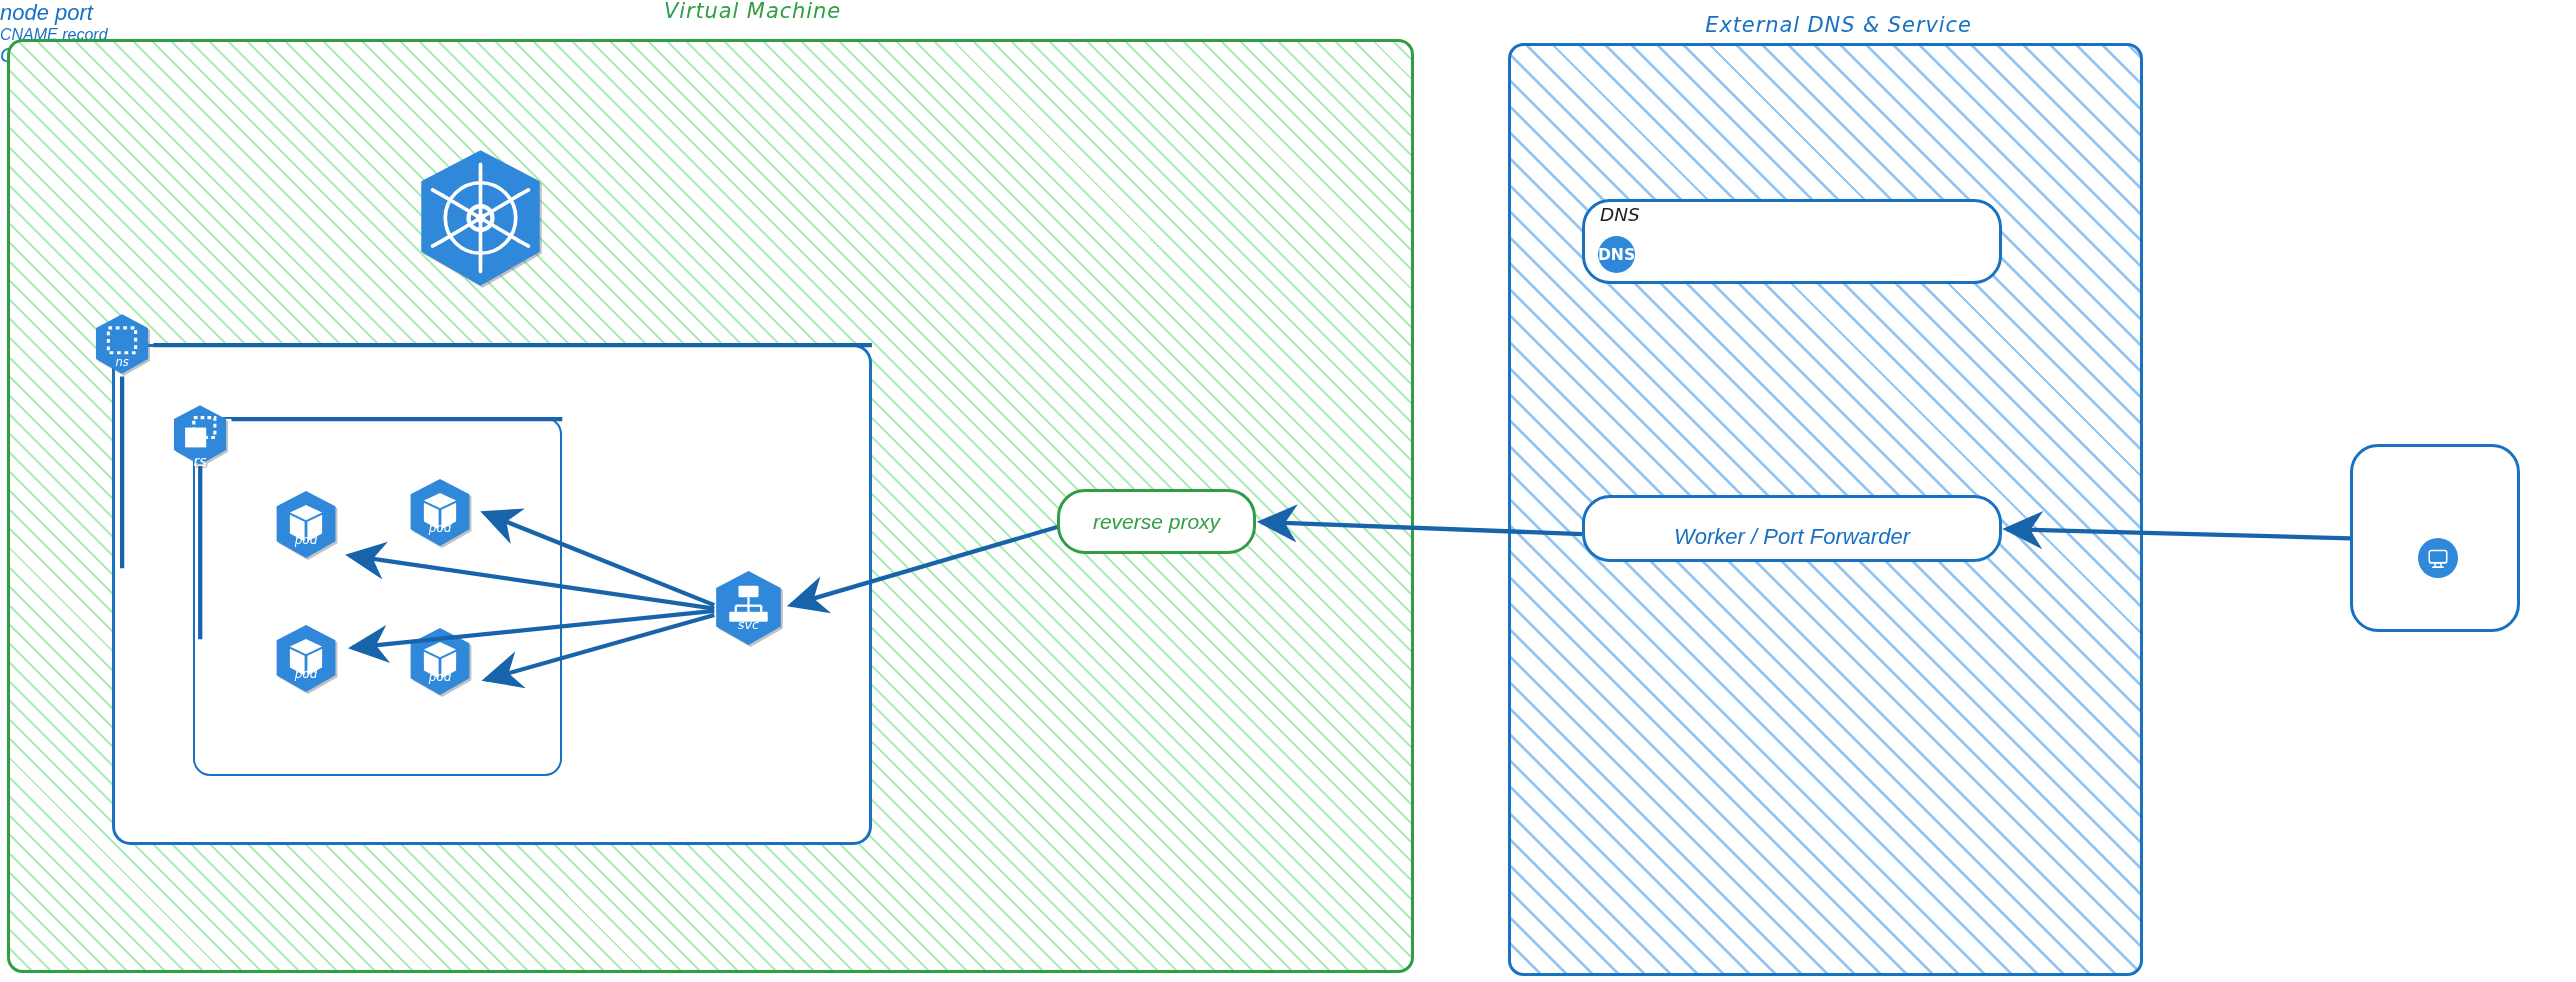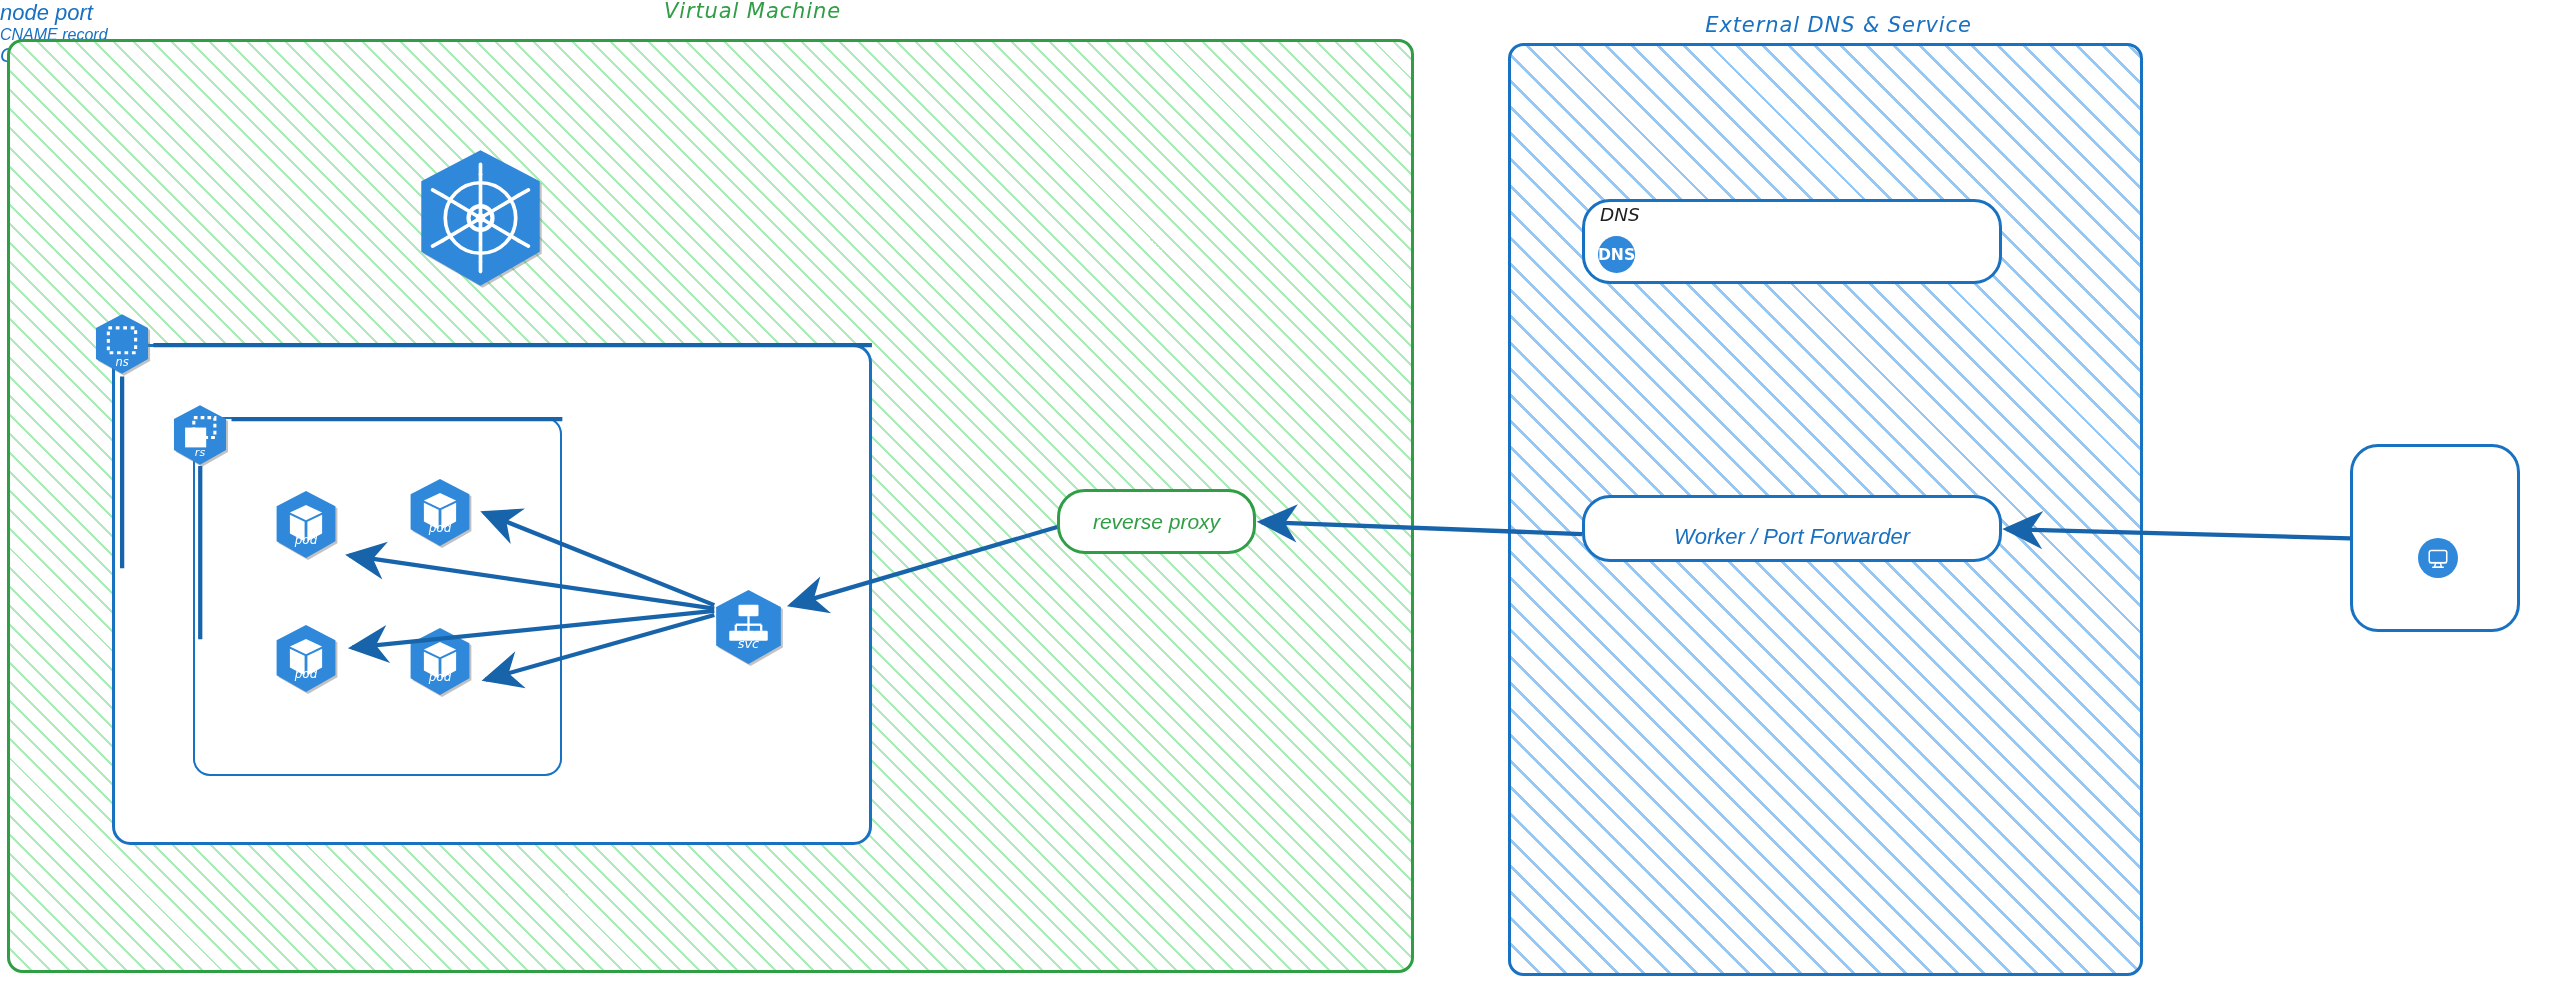--- a/index.html
+++ b/index.html
@@ -175,21 +175,21 @@
     </svg>
     <div class="k8s-cap" style="top:43px; font-size:11.4px;font-style:italic;">ns</div>
   </div>
 
   <div class="k8s" style="left:169px; top:403px; width:62px; height:64px;">
     <svg viewBox="0 0 100 100" width="62" height="64" aria-hidden="true">
       <polygon points="50,2 92,24 92,74 50,98 8,74 8,24" fill="#2f88da"></polygon>
       <rect x="40" y="22" width="34" height="32" fill="none" stroke="#ffffff" stroke-width="5" stroke-dasharray="6 5"></rect>
       <rect x="26" y="38" width="34" height="32" fill="#ffffff"></rect>
     </svg>
-    <div class="k8s-cap" style="top:43px; font-size:11px;">rs</div>
+    <div class="k8s-cap" style="top:50px; font-size:14px;">rs</div>
   </div>
 
   <div class="k8s" style="left:271px; top:489px; width:70px; height:71px;">
     <svg viewBox="0 0 100 100" width="70" height="71" aria-hidden="true">
       <polygon points="50,2 92,24 92,74 50,98 8,74 8,24" fill="#2f88da"></polygon>
       <g fill="#ffffff">
         <polygon points="50,22 73,33 50,44 27,33"></polygon>
         <polygon points="27,36 48,46 48,74 27,63"></polygon>
         <polygon points="52,46 73,36 73,63 52,74"></polygon>
       </g>
@@ -226,21 +226,21 @@
       <polygon points="50,2 92,24 92,74 50,98 8,74 8,24" fill="#2f88da"></polygon>
       <g fill="#ffffff">
         <polygon points="50,22 73,33 50,44 27,33"></polygon>
         <polygon points="27,36 48,46 48,74 27,63"></polygon>
         <polygon points="52,46 73,36 73,63 52,74"></polygon>
       </g>
     </svg>
     <div class="k8s-cap" style="top:44px; font-size:12px;">pod</div>
   </div>
 
-  <div class="k8s" style="left:710px; top:588px; width:77px; height:78px;">
+  <div class="k8s" style="left:710px; top:569px; width:77px; height:78px;">
     <svg viewBox="0 0 100 100" width="77" height="78" aria-hidden="true">
       <polygon points="50,2 92,24 92,74 50,98 8,74 8,24" fill="#2f88da"></polygon>
       <g fill="#ffffff">
         <rect x="37" y="21" width="26" height="15" rx="1.5"></rect>
         <rect x="25" y="55" width="17" height="13" rx="1.5"></rect>
         <rect x="41.5" y="55" width="17" height="13" rx="1.5"></rect>
         <rect x="58" y="55" width="17" height="13" rx="1.5"></rect>
       </g>
       <g stroke="#ffffff" stroke-width="3" fill="none">
         <line x1="50" y1="36" x2="50" y2="47"></line>

